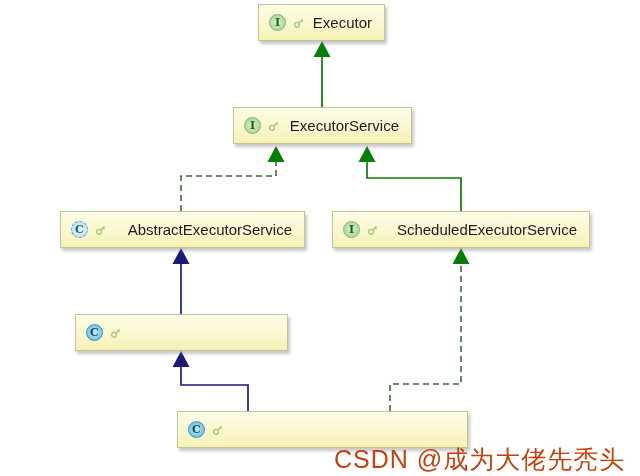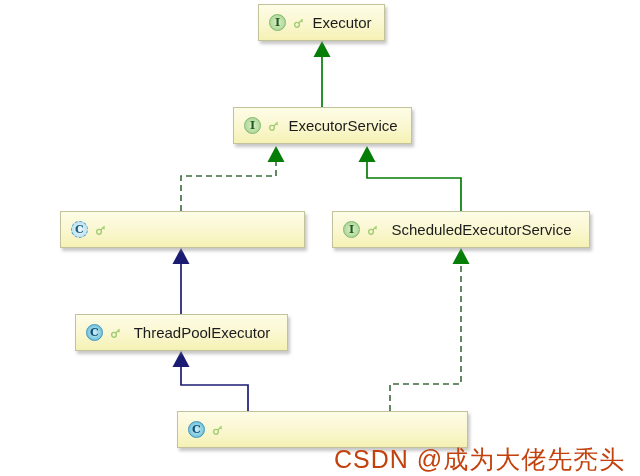--- a/index.html
+++ b/index.html
@@ -17,21 +17,21 @@
     display:flex;align-items:center;gap:7px;
     padding:0 12px 0 10px;
     height:37px;
     background:linear-gradient(180deg,#fdfce6 0%,#faf7cf 55%,#f5f1b4 100%);
     border:1px solid #c2c29b;
     box-shadow:2px 3px 3px rgba(130,130,130,.45);
     font-size:15px;color:#1c1c1c;
     white-space:nowrap;
     cursor:default;
   }
-  .node .label{flex:1;text-align:center;}
+  .node .label{flex:1;text-align:right;}
   .type-icon{
     width:17px;height:17px;border-radius:50%;
     display:flex;align-items:center;justify-content:center;
     font-family:"DejaVu Serif",serif;font-weight:bold;font-size:11px;line-height:1;
     box-sizing:border-box;flex:0 0 auto;
   }
   .icon-interface{background:radial-gradient(circle,#d6ecc4 10%,#a8d490 85%);border:1px solid #7fb66f;color:#1e5c1e;}
   .icon-class{background:radial-gradient(circle,#c3e8f1 10%,#62bcd6 85%);border:1px solid #3f95c0;color:#0f4f7a;}
   .icon-abstract{background:radial-gradient(circle,#eaf5fa 10%,#b8dded 85%);border:1px dashed #4f9fc6;color:#17607f;}
   .key-icon{flex:0 0 auto;display:block;}
@@ -98,38 +98,38 @@
     </svg>
     <span class="label">ExecutorService</span>
   </div>
 
   <div class="node" style="left:60px;top:211px;width:245px;">
     <span class="type-icon icon-abstract">C</span>
     <svg class="key-icon" width="12" height="12" viewBox="0 0 12 12">
       <circle cx="4" cy="7.8" r="2.4" fill="none" stroke="#a3cc74" stroke-width="1.4"></circle>
       <path d="M5.8,6 L9.6,2.2 M8.2,3.6 L9.6,5" fill="none" stroke="#a3cc74" stroke-width="1.4"></path>
     </svg>
+    <span class="label">AbstractExecutorService</span>
   </div>
 
   <div class="node" style="left:332px;top:211px;width:258px;">
     <span class="type-icon icon-interface">I</span>
     <svg class="key-icon" width="12" height="12" viewBox="0 0 12 12">
       <circle cx="4" cy="7.8" r="2.4" fill="none" stroke="#a3cc74" stroke-width="1.4"></circle>
       <path d="M5.8,6 L9.6,2.2 M8.2,3.6 L9.6,5" fill="none" stroke="#a3cc74" stroke-width="1.4"></path>
     </svg>
     <span class="label">ScheduledExecutorService</span>
   </div>
 
   <div class="node" style="left:75px;top:314px;width:213px;">
     <span class="type-icon icon-class">C</span>
     <svg class="key-icon" width="12" height="12" viewBox="0 0 12 12">
       <circle cx="4" cy="7.8" r="2.4" fill="none" stroke="#a3cc74" stroke-width="1.4"></circle>
       <path d="M5.8,6 L9.6,2.2 M8.2,3.6 L9.6,5" fill="none" stroke="#a3cc74" stroke-width="1.4"></path>
     </svg>
-    <span class="label">ThreadPoolExecutor</span>
   </div>
 
   <div class="node" style="left:177px;top:411px;width:291px;">
     <span class="type-icon icon-class">C</span>
     <svg class="key-icon" width="12" height="12" viewBox="0 0 12 12">
       <circle cx="4" cy="7.8" r="2.4" fill="none" stroke="#a3cc74" stroke-width="1.4"></circle>
       <path d="M5.8,6 L9.6,2.2 M8.2,3.6 L9.6,5" fill="none" stroke="#a3cc74" stroke-width="1.4"></path>
     </svg>
   </div>
 

